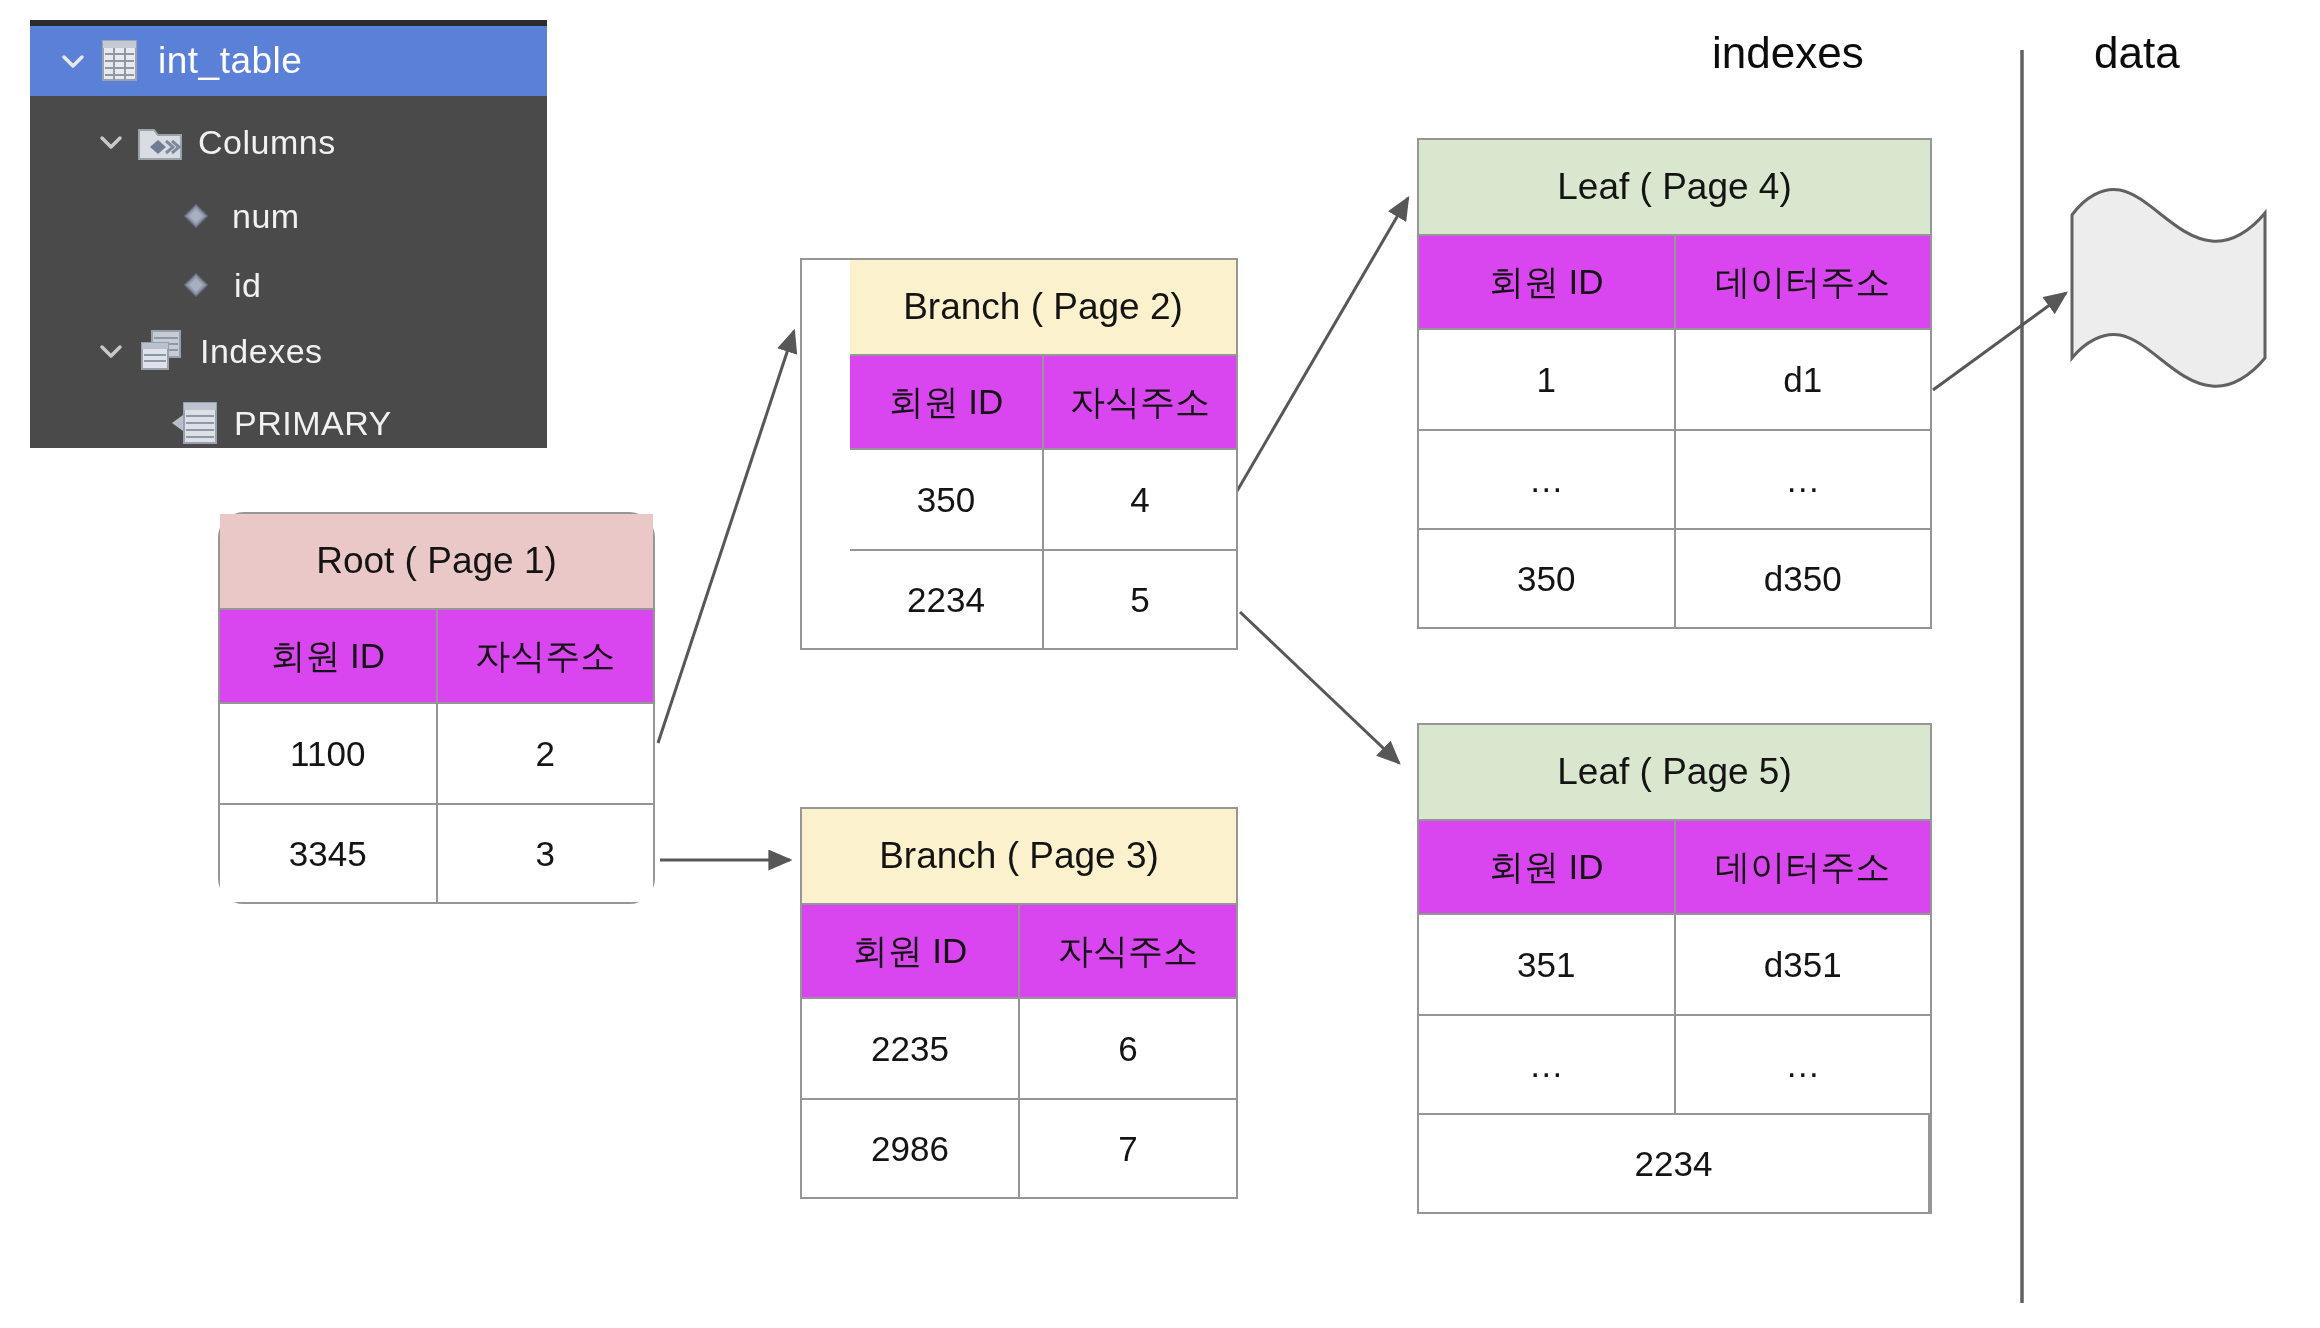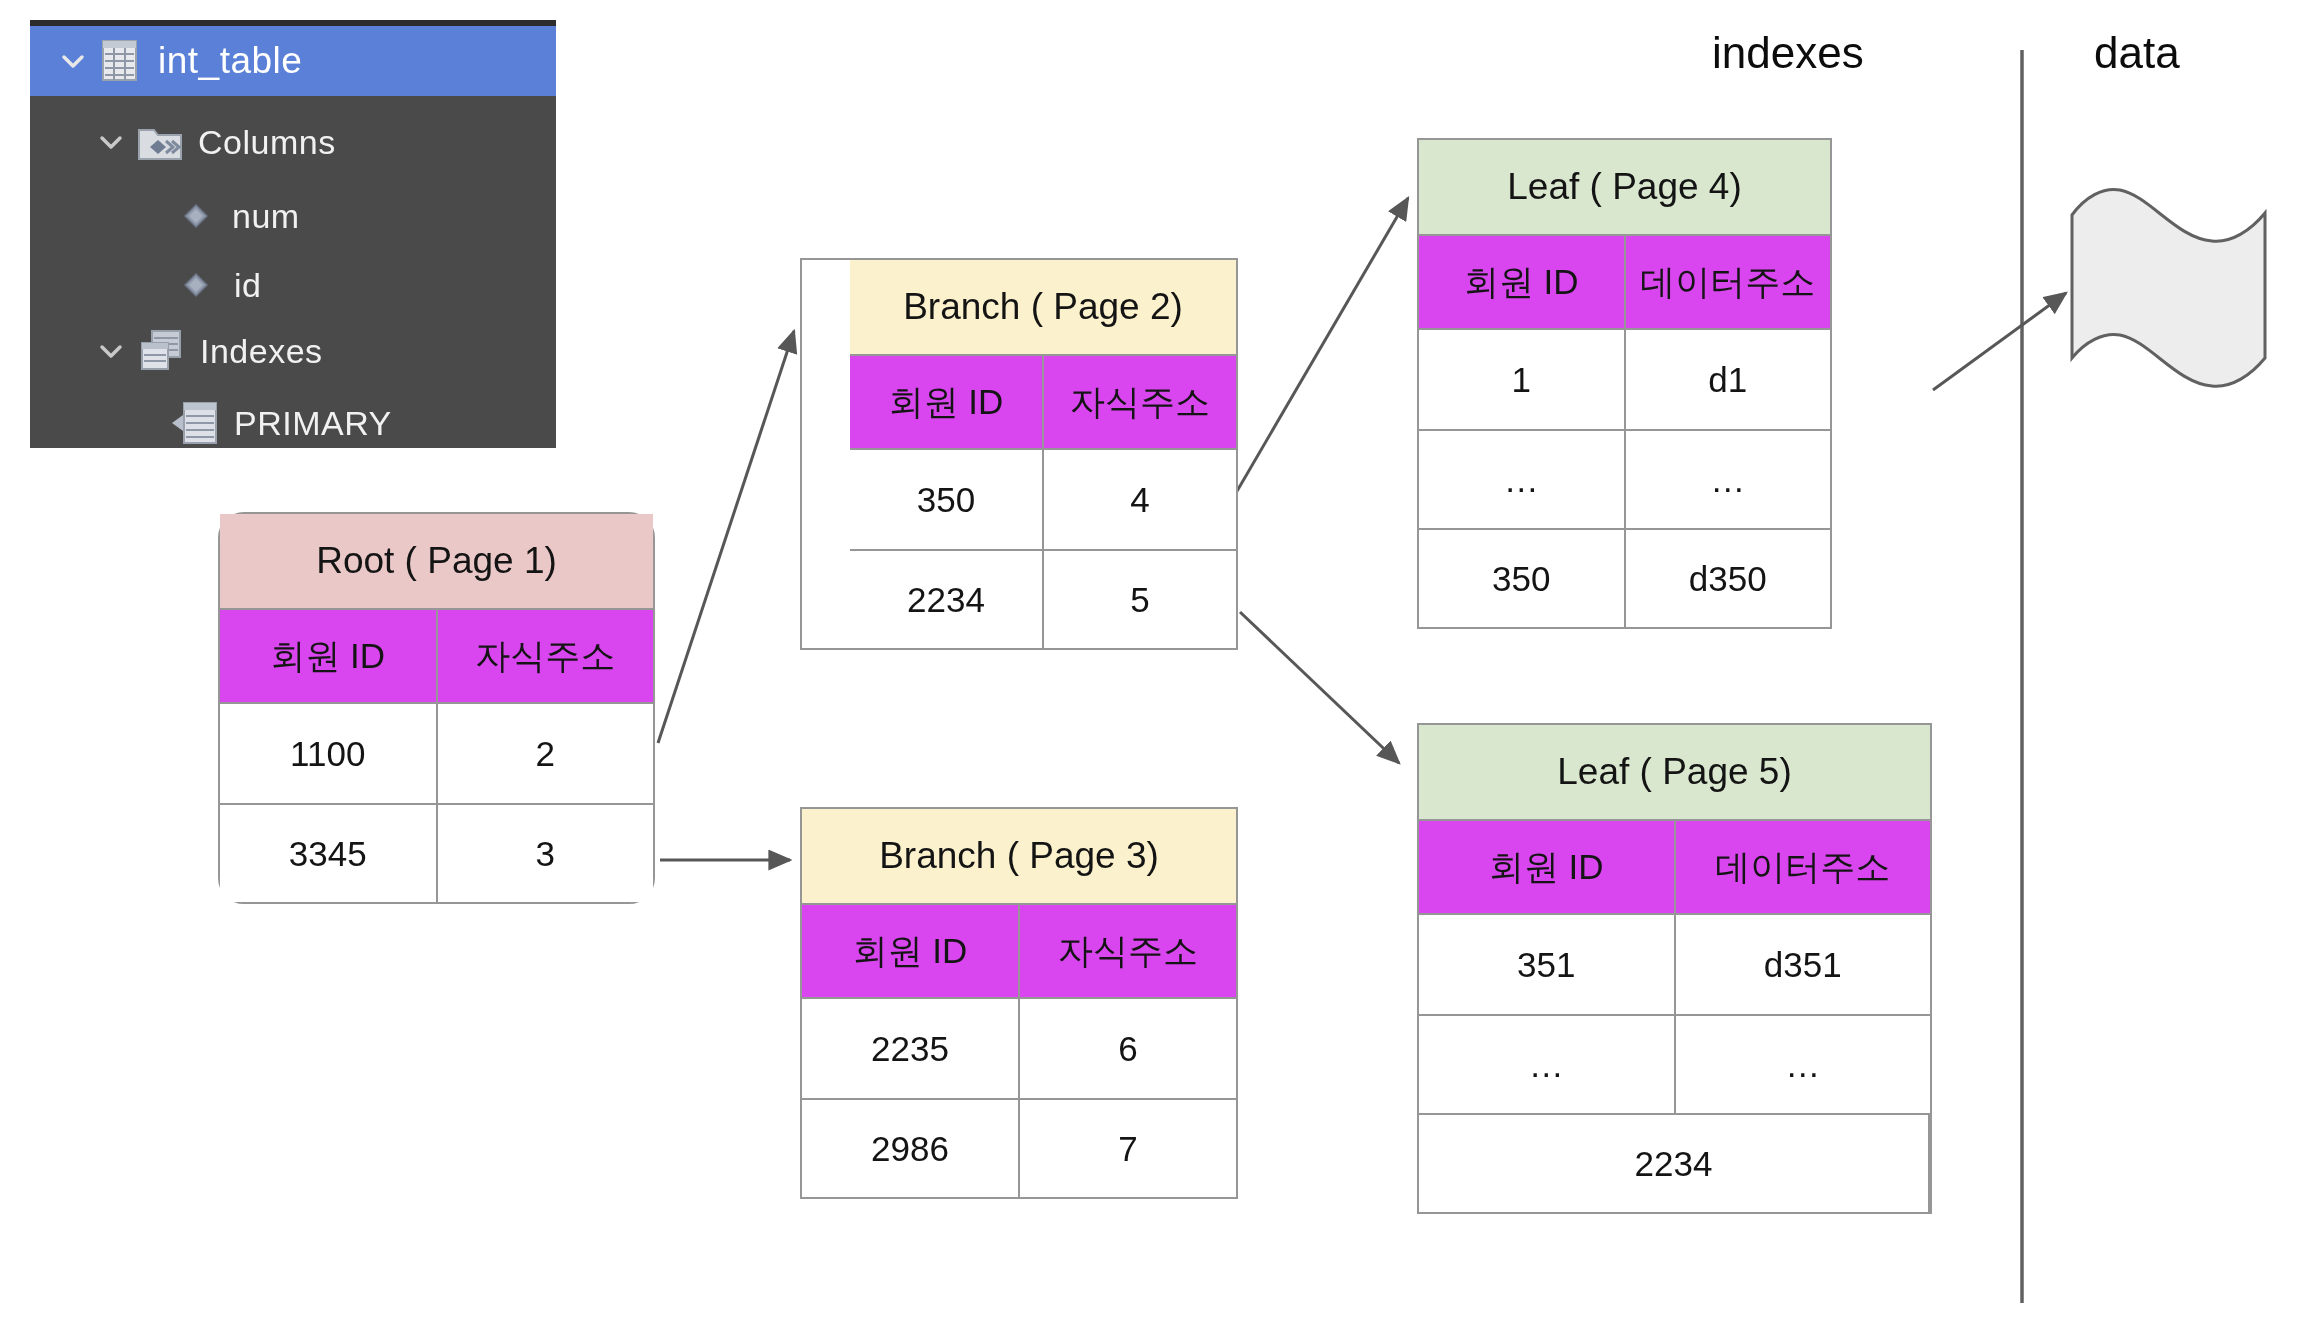--- a/index.html
+++ b/index.html
@@ -1,21 +1,21 @@
 <!DOCTYPE html>
 <html><head>
 <meta charset="utf-8">
 <style>
   html,body{margin:0;padding:0;background:#ffffff;}
   #canvas{
     position:relative;width:2320px;height:1328px;background:#ffffff;overflow:hidden;
     font-family:"Liberation Sans", sans-serif;color:#111;
   }
   
-  .panel{position:absolute;left:30px;top:20px;width:517px;height:428px;background:#4a4a4a;padding-left:9px;}
+  .panel{position:absolute;left:30px;top:20px;width:517px;height:428px;background:#4a4a4a;}
   .panel-topstrip{position:absolute;left:0;top:0;width:100%;height:6px;background:#2c2c2c;}
   .tree-row{position:absolute;left:0;width:100%;height:66px;display:flex;align-items:center;}
   .tree-row .tlabel{color:#f1f1f1;font-size:34px;letter-spacing:0.5px;white-space:nowrap;}
   .tree-row.selected{background:#5b80d8;}
   .tree-row.selected .tlabel{color:#ffffff;font-size:37px;}
   .chev{display:inline-flex;width:30px;height:30px;flex:none;}
   .ticon{display:inline-flex;flex:none;}
   
   .dtable{position:absolute;background:#ffffff;border:2px solid #969696;box-sizing:border-box;}
   .dtitle{height:96px;display:flex;align-items:center;justify-content:center;
@@ -189,21 +189,21 @@
     <div class="drow">
       <div class="dcell first">2235</div>
       <div class="dcell">6</div>
     </div>
     <div class="drow">
       <div class="dcell first">2986</div>
       <div class="dcell">7</div>
     </div>
   </div>
 
-  <div class="dtable" style="left:1417px;top:138px;width:415px;">
+  <div class="dtable" style="left:1417px;top:138px;width:515px;">
     <div class="dtitle" style="background:#d9e7cf;">Leaf ( Page 4)</div>
     <div class="dhead">
       <div class="dcell first">회원 ID</div>
       <div class="dcell">데이터주소</div>
     </div>
     <div class="drow">
       <div class="dcell first">1</div>
       <div class="dcell">d1</div>
     </div>
     <div class="drow">

